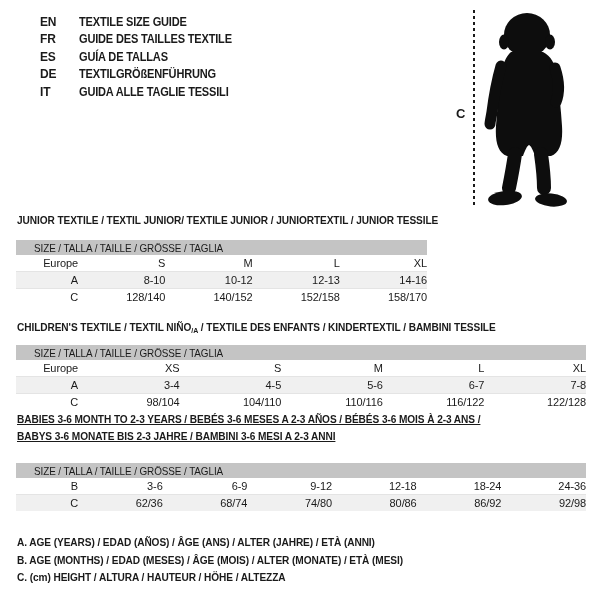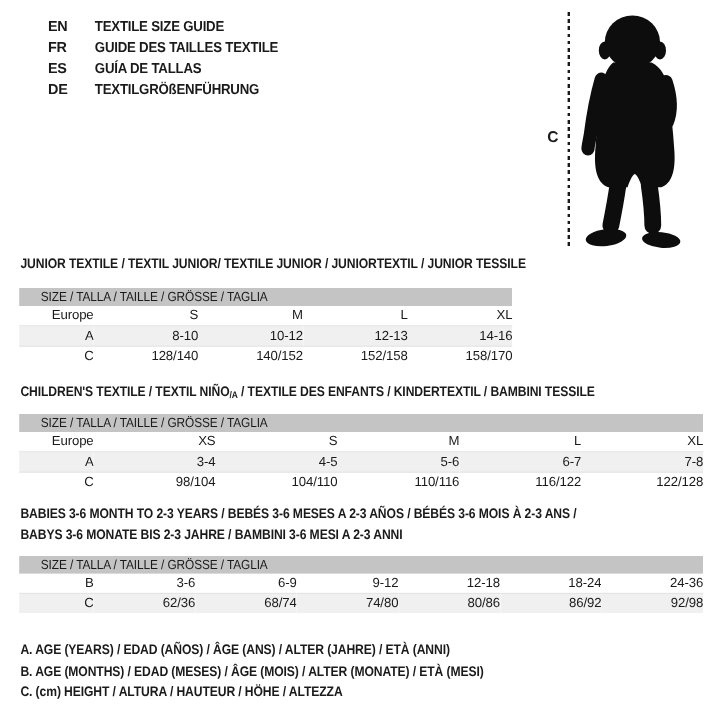--- a/index.html
+++ b/index.html
@@ -19,21 +19,21 @@
     background:repeating-linear-gradient(to bottom, #1a1a1a 0 3px, transparent 3px 6px); }
   .c-marker { position:absolute; left:456px; top:106px; font-weight:bold; font-size:13px; }
   .baby { position:absolute; left:478px; top:8px; width:104px; height:202px; }
 
   
   .sec-title { position:absolute; left:17px; font-weight:bold; font-size:11.5px;
     white-space:nowrap; transform:scaleX(0.88); transform-origin:0 50%; letter-spacing:-0.1px; }
   .sec-title .sub { font-size:8px; vertical-align:-2px; }
   .title-1 { top:214px; }
   .title-2 { top:321px; }
-  .title-3 { top:423px; transform:none; }
+  .title-3 { top:413px; transform:none;text-decoration:underline; }
   .title-3 .tline { height:17px; transform:scaleX(0.88); transform-origin:0 50%; white-space:nowrap; }
 
   
   .size-table { position:absolute; left:16px; border-collapse:collapse; table-layout:fixed;
     font-size:11px; color:#1a1a1a; }
   .t1 { top:240px; width:411px; }
   .t2 { top:345px; width:570px; }
   .t3 { top:463px; width:570px; }
   .size-table td { height:16px; padding:0; text-align:center; letter-spacing:-0.1px; overflow:hidden; }
   .size-table col.c-label { width:62px; }
@@ -63,20 +63,24 @@
       <span class="lang-code">FR</span>
       <span class="lang-label">GUIDE DES TAILLES TEXTILE</span>
     </div>
     <div class="lang-row">
       <span class="lang-code">ES</span>
       <span class="lang-label">GUÍA DE TALLAS</span>
     </div>
     <div class="lang-row">
       <span class="lang-code">DE</span>
       <span class="lang-label">TEXTILGRÖßENFÜHRUNG</span>
+    </div>
+    <div class="lang-row">
+      <span class="lang-code">IT</span>
+      <span class="lang-label">GUIDA ALLE TAGLIE TESSILI</span>
     </div>
   </div>
 
   <div class="dash-line"></div>
   <div class="c-marker">C</div>
   <svg class="baby" viewBox="0 0 104 202" aria-hidden="true">
     <g fill="#0d0d0d" stroke="none">
       <ellipse cx="49" cy="27" rx="23" ry="22"></ellipse>
       <ellipse cx="26" cy="34" rx="5" ry="7.5"></ellipse>
       <ellipse cx="72" cy="34" rx="5" ry="7.5"></ellipse>

